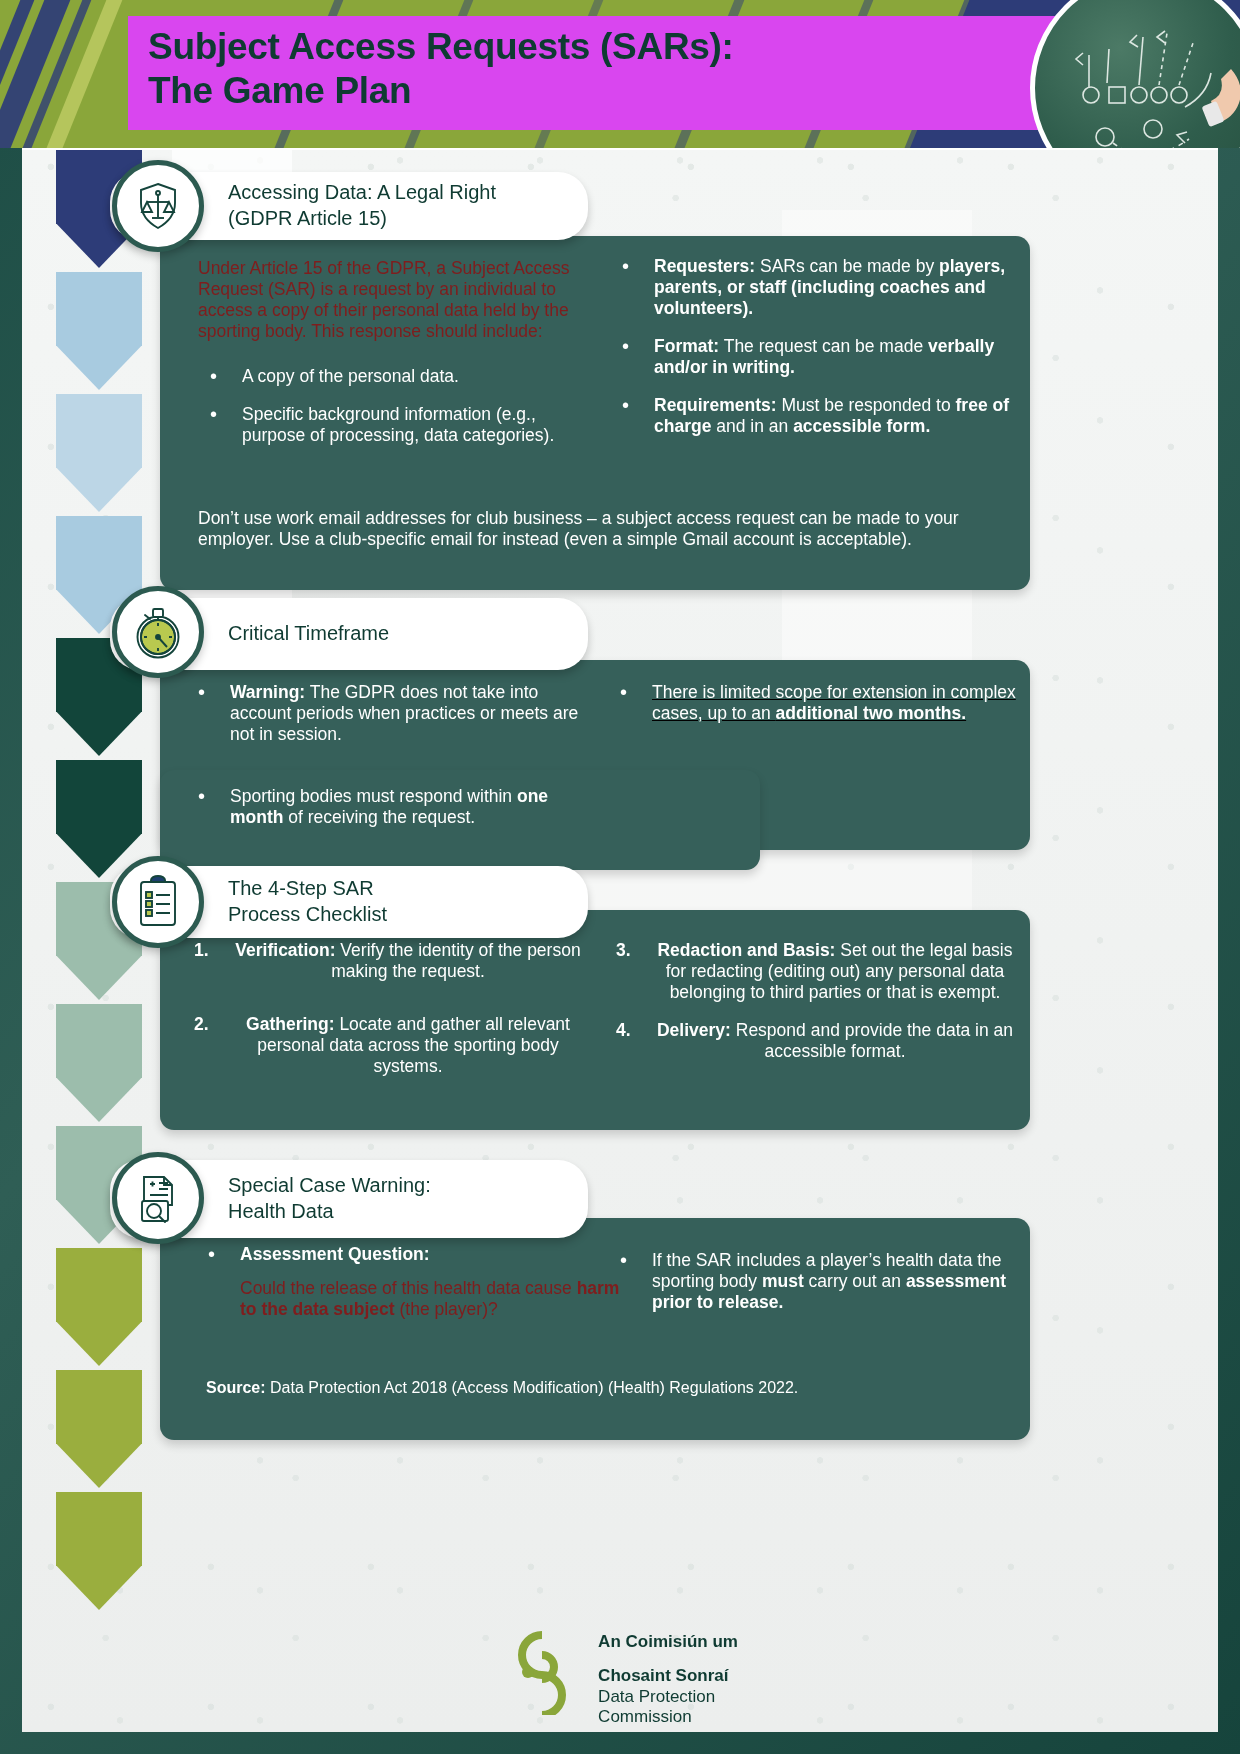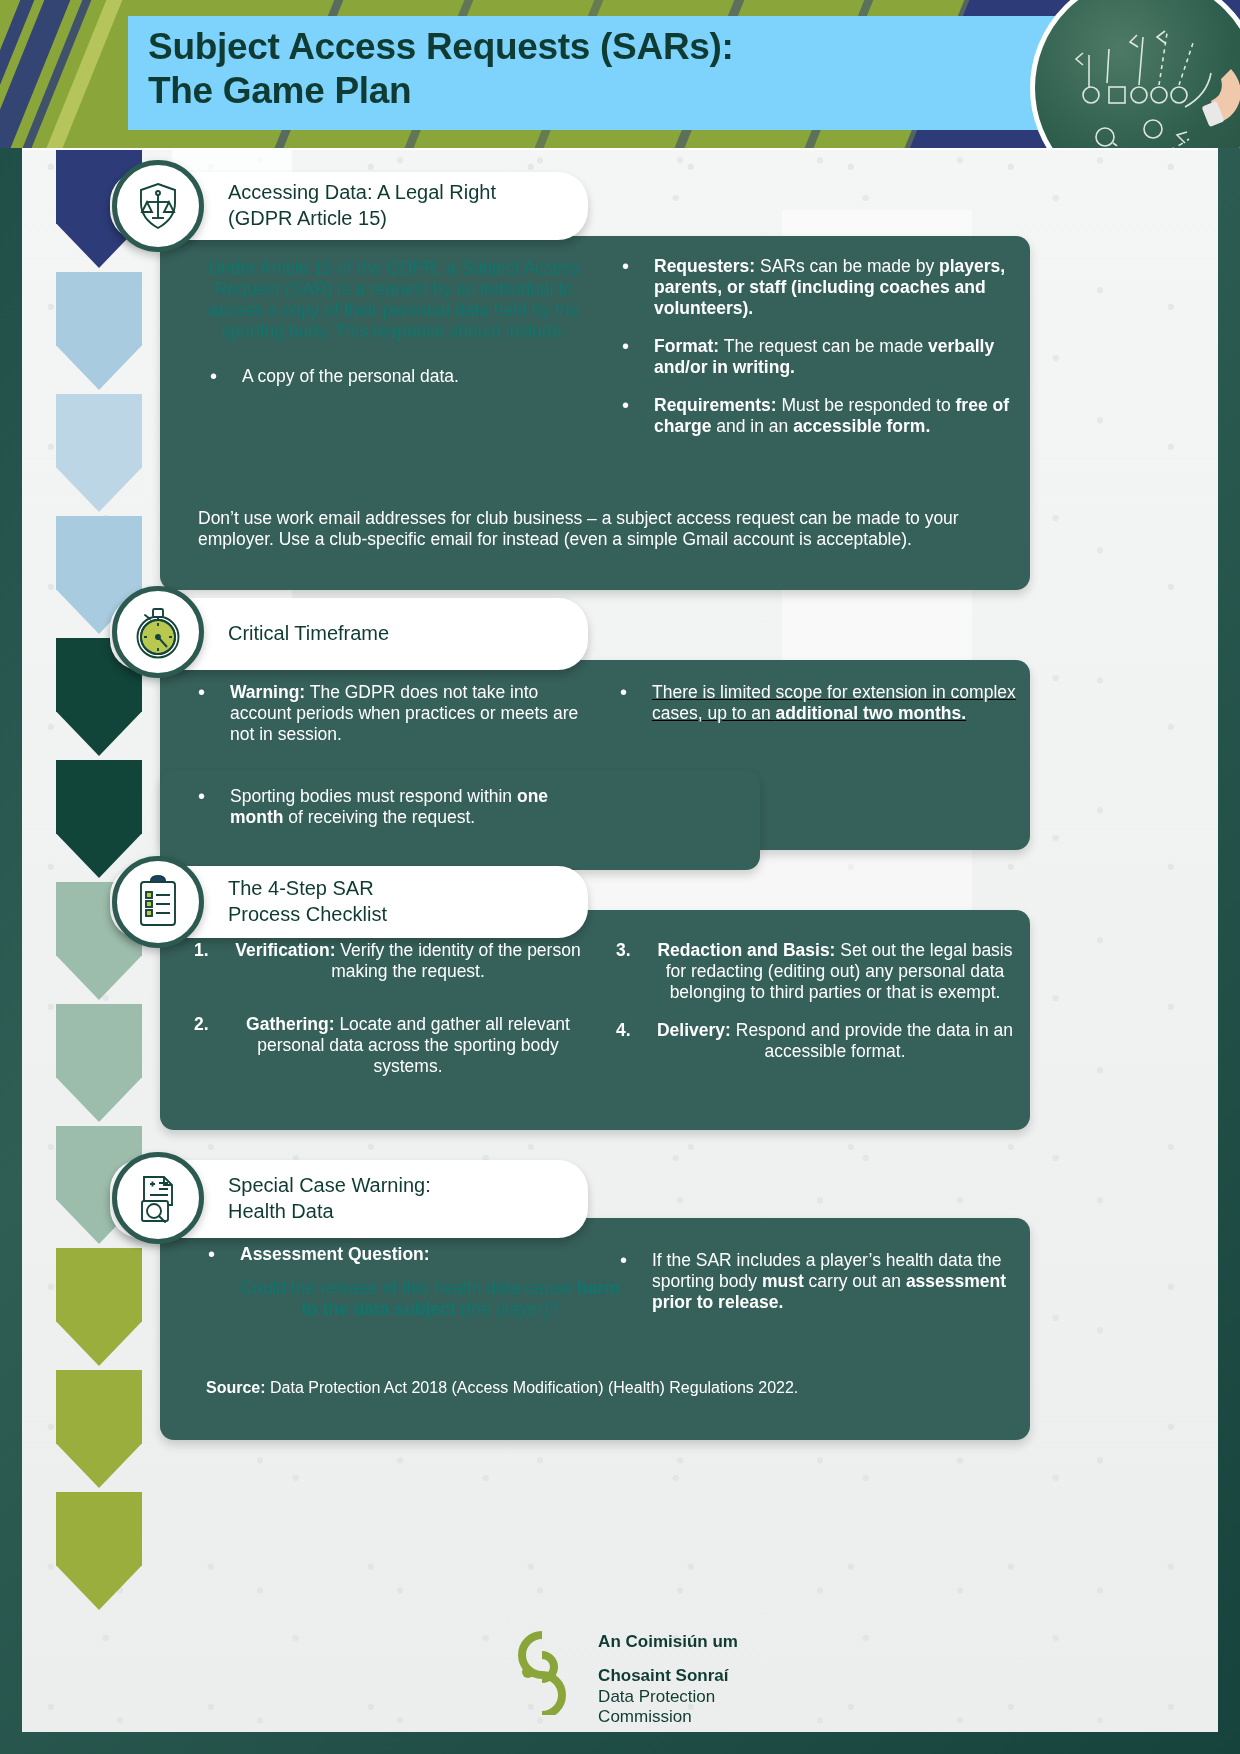--- a/index.html
+++ b/index.html
@@ -52,21 +52,21 @@
   }
   .header .slash.thin { width: 9px; opacity: .8; }
   .header .slash.pale { background: #b9c85f; }
   .header .dark-wedge {
     position: absolute; right: 0; top: 0; width: 330px; height: 148px;
     background: #2d3c78;
     clip-path: polygon(18% 0, 100% 0, 100% 100%, 0% 100%);
   }
   .title-card {
     position: absolute; left: 128px; top: 16px; width: 1000px; height: 114px;
-    background: #7dd3fc;
+    background: #d946ef;
   }
   .title-card .t {
     position: absolute; left: 20px; top: 9px;
     color: #0f3b32; font-weight: 700; font-size: 37px; line-height: 1.18;
     letter-spacing: -0.3px;
   }
   
   .chalk {
     position: absolute; right: -22px; top: -28px; width: 232px; height: 232px;
     border-radius: 50%;
@@ -101,21 +101,21 @@
     padding-left: 118px;
   }
   .badge {
     position: absolute;
     width: 92px; height: 92px; border-radius: 50%;
     background: #ffffff; border: 5px solid #2c5a50;
     box-shadow: 0 4px 8px rgba(0,0,0,.22);
     display: flex; align-items: center; justify-content: center;
     z-index: 5;
   }
-  .txt { color: #0f766e; font-size: 17.5px; line-height: 1.20; text-align: center; }
+  .txt { color: #7f1d1d; font-size: 17.5px; line-height: 1.20; }
   .txt b { font-weight: 700; }
   ul.bl, ol.bl { list-style: none; }
   ul.bl li, ol.bl li {
     position: relative; padding-left: 44px; margin-bottom: 17px;
     color: #ffffff; font-size: 17.5px; line-height: 1.20;
   }
   ul.bl li::before {
     content: "\2022"; position: absolute; left: 12px; top: -2px;
     font-size: 20px; color: #ffffff;
   }
@@ -234,20 +234,21 @@
           <path d="M37 22 l-5 10 h10z"></path>
         <path d="M20 38 h12"></path>
           <circle cx="26" cy="13" r="2"></circle>
       </svg>
     </div>
 
     <div class="txt" style="position:absolute;left:198px;top:258px;width:392px;">Under Article 15 of the GDPR, a Subject Access Request (SAR) is a request by an individual to access a copy of their personal data held by the sporting body. This response should include:</div>
 
     <ul class="bl" style="position:absolute;left:198px;top:366px;width:392px;">
       <li><span>A copy of the personal data.</span></li>
+      <li><span>Specific background information (e.g., purpose of processing, data categories).</span></li>
     </ul>
 
     <ul class="bl" style="position:absolute;left:610px;top:256px;width:400px;">
       <li>
         <b>Requesters:</b><span> SARs can be made by </span><b>players, parents, or staff (including coaches and volunteers).</b>
       </li>
       <li>
         <b>Format:</b><span> The request can be made </span><b>verbally and/or in writing.</b>
       </li>
       <li>

